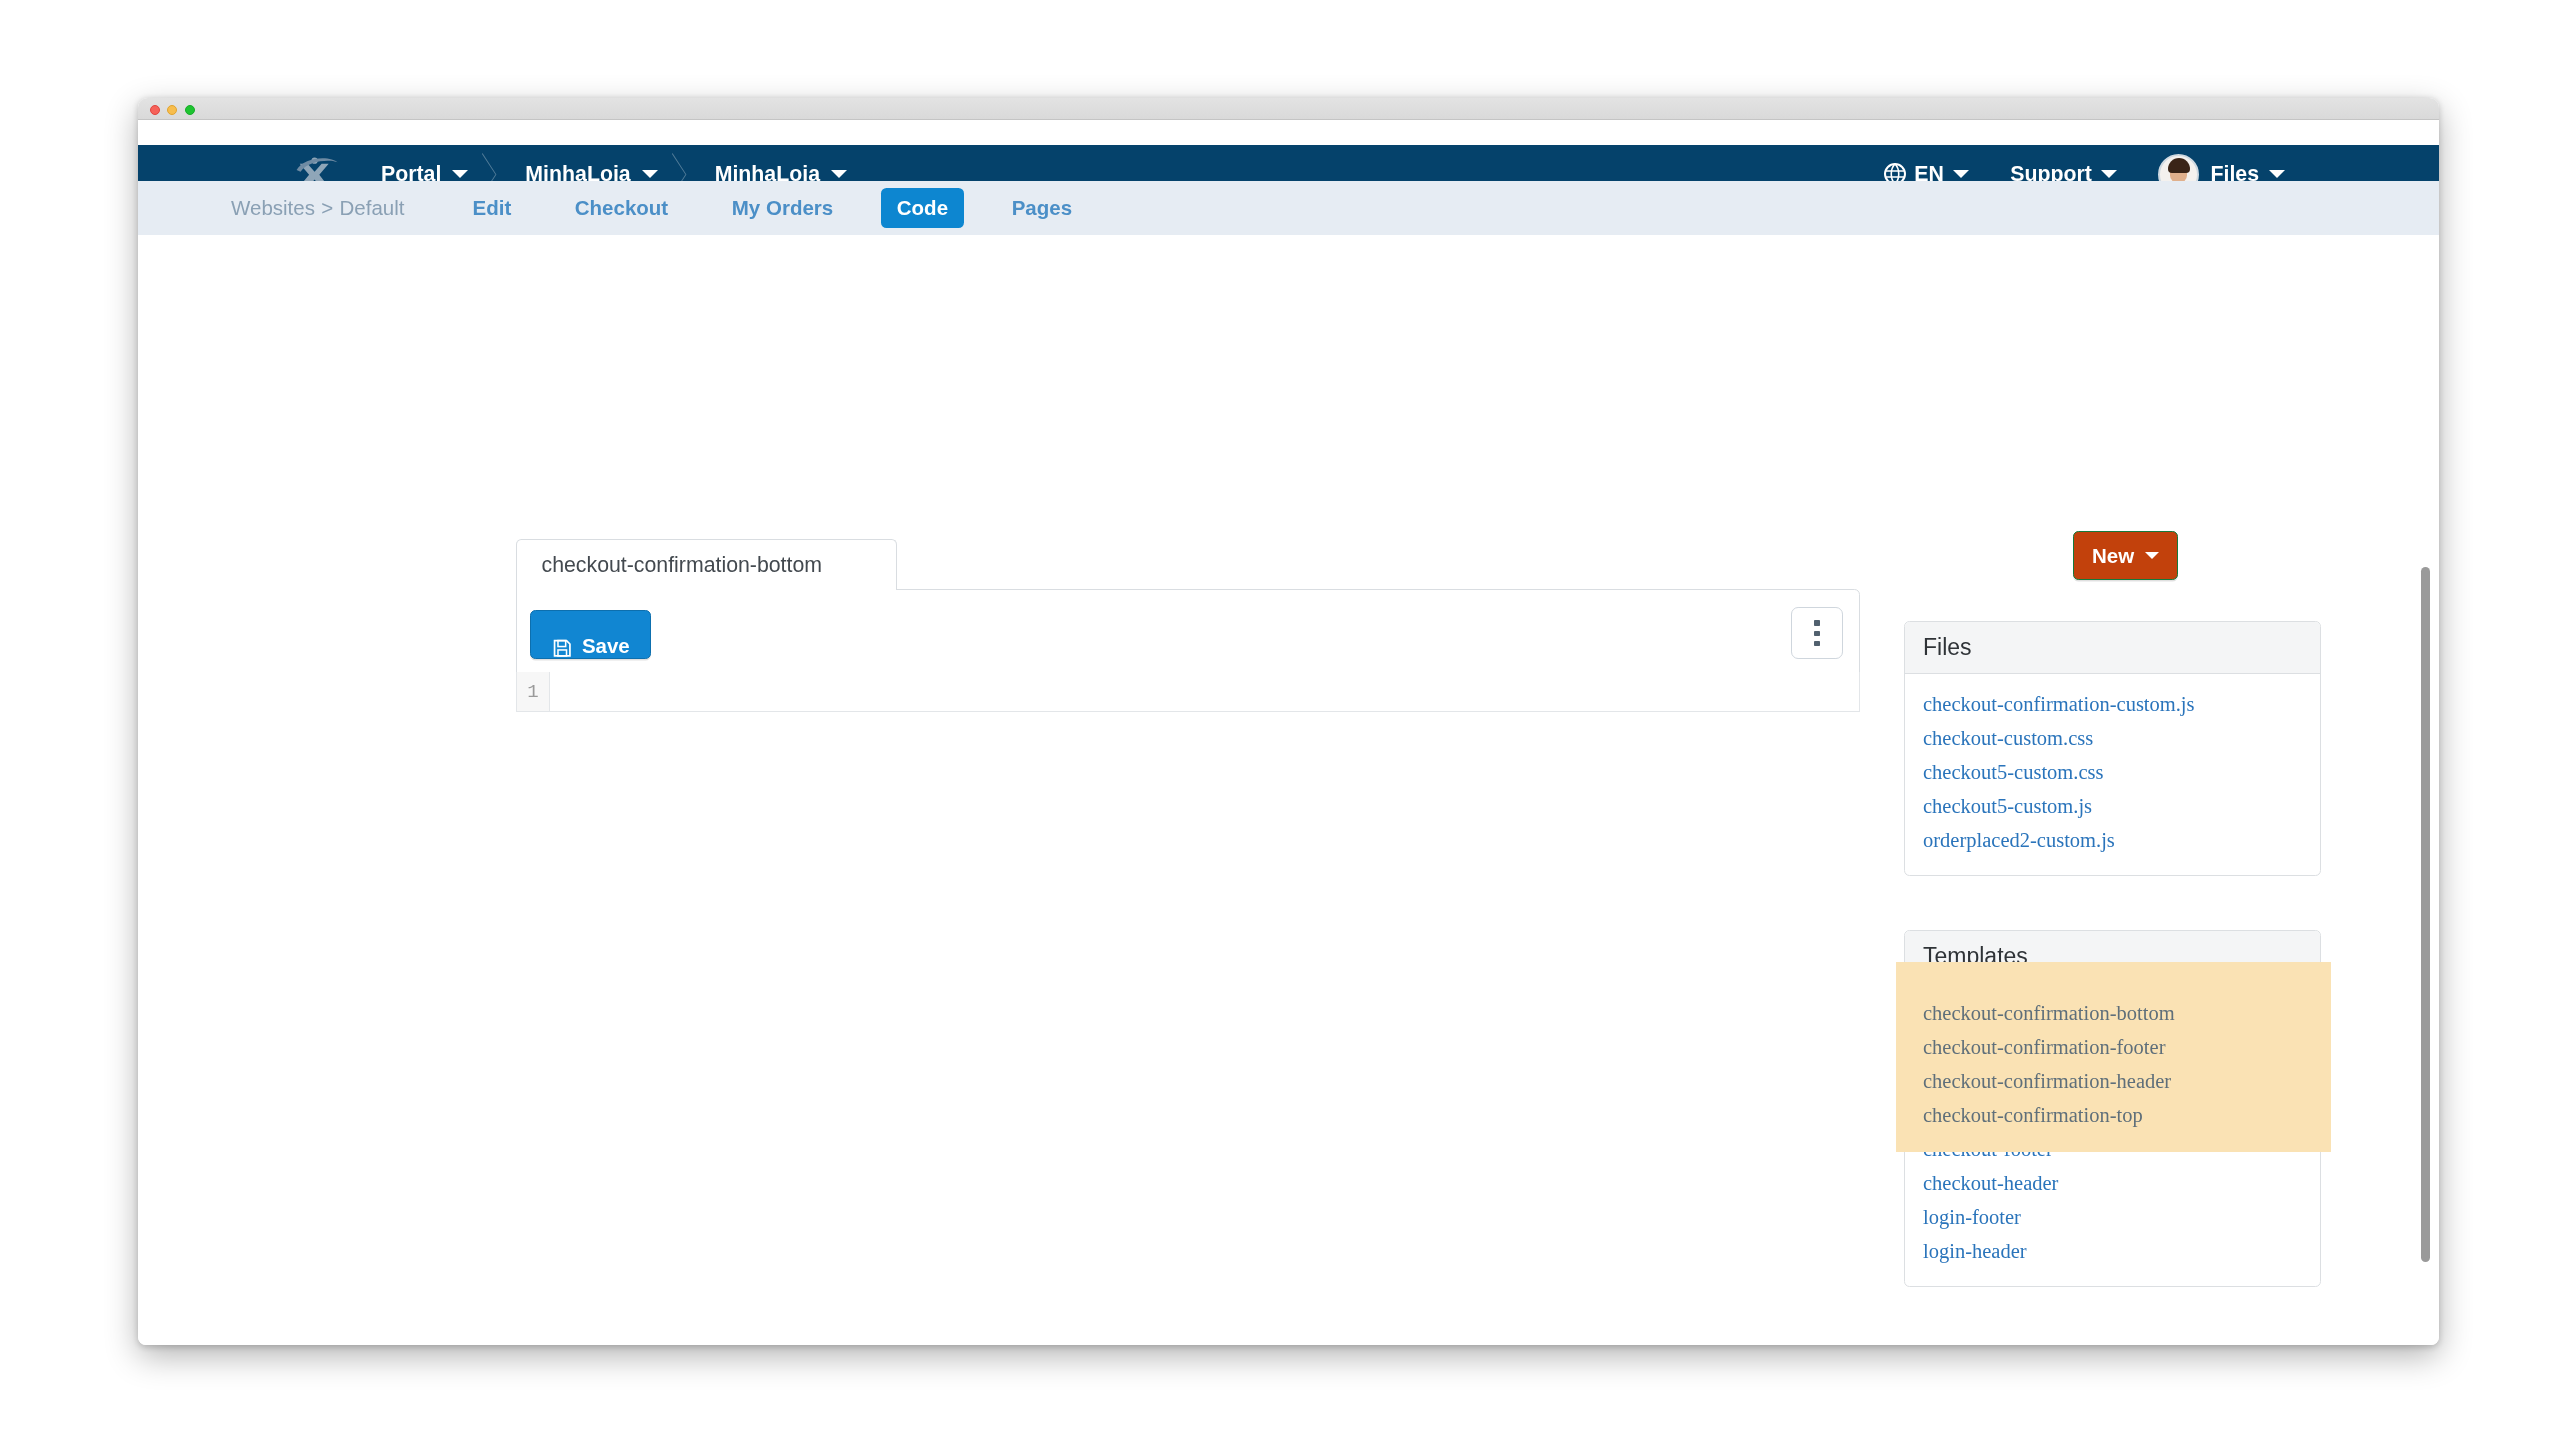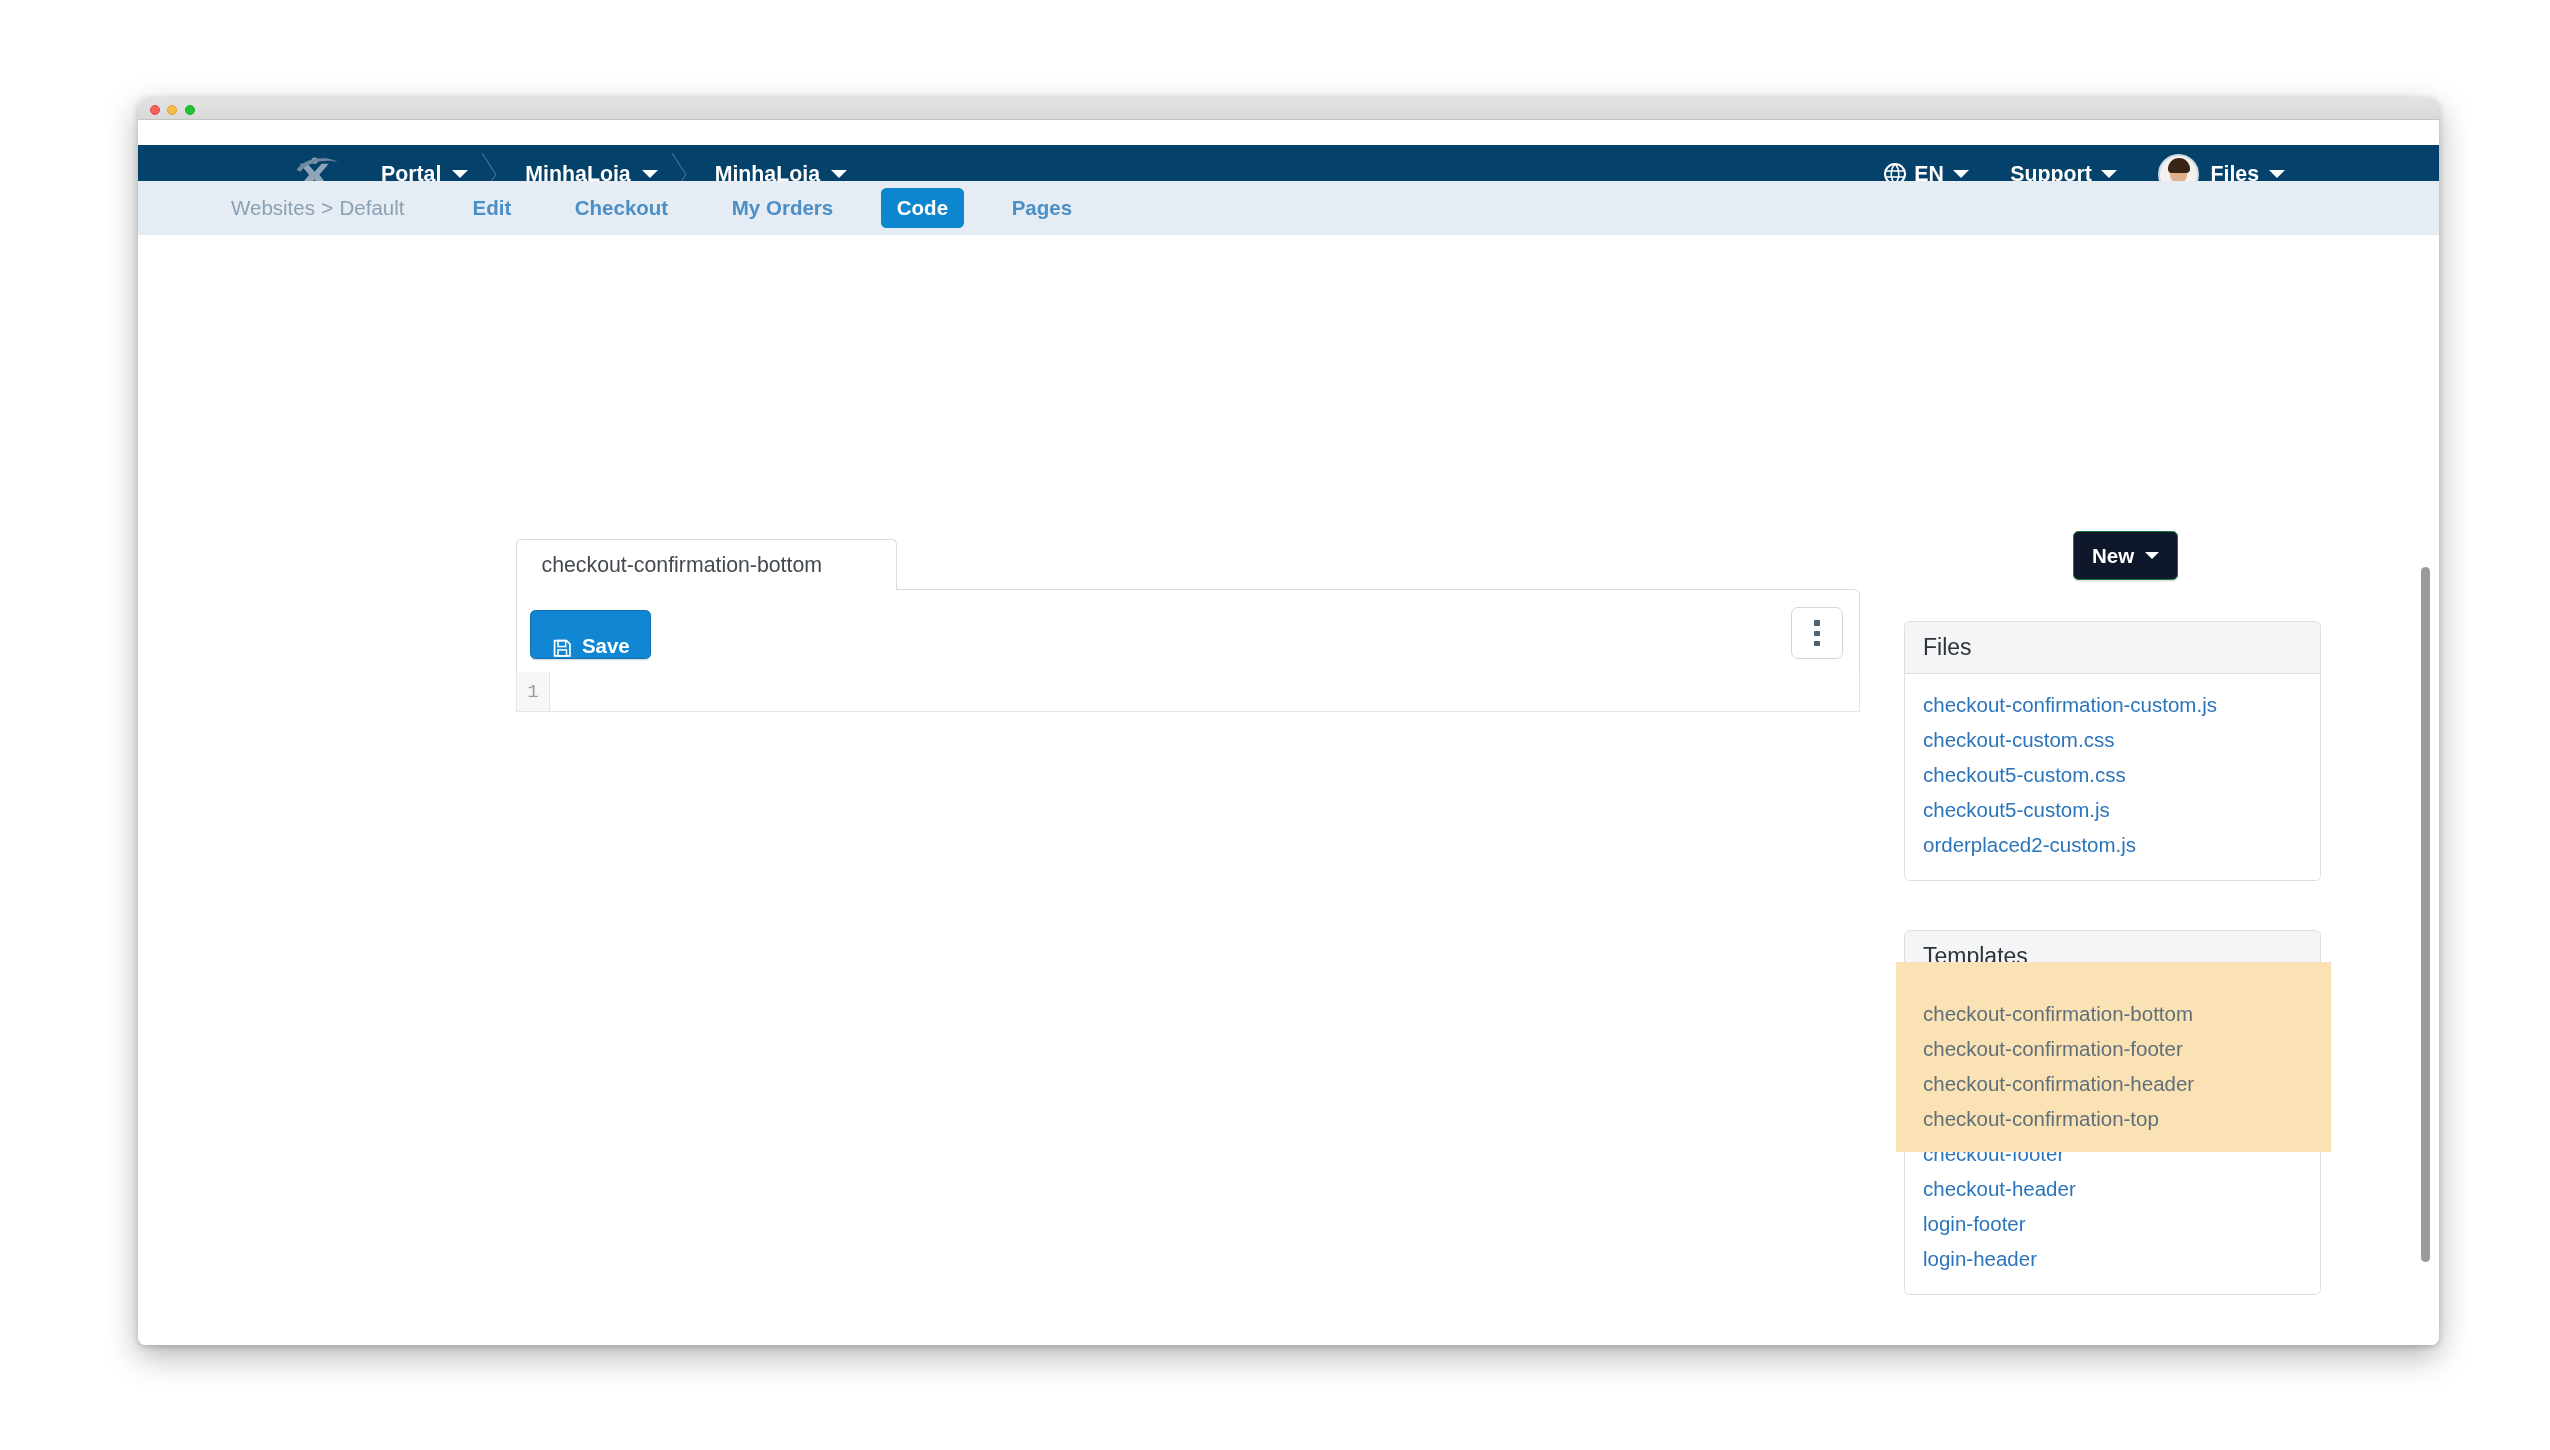--- a/index.html
+++ b/index.html
@@ -211,21 +211,21 @@
     overflow: hidden;
   }
 
   
   #new-button {
     position: absolute;
     left: 1935px;
     top: 296px;
     width: 105px;
     height: 49px;
-    background: #0f172a;
+    background: #c2410c;
     border: 0.8px solid #147a3c;
     border-radius: 5.5px;
     color: #ffffff;
     font-size: 20.5px;
     font-weight: bold;
     display: flex;
     align-items: center;
     justify-content: center;
     cursor: pointer;
     box-shadow: 0 1.6px 0 rgba(0,0,0,0.12);
@@ -364,20 +364,21 @@
   }
   .panel-list {
     padding: 13.4px 0 17.4px 0;
   }
   .panel-item {
     font-size: 20.5px;
     color: #2a74bb;
     padding: 5.5px 18px;
     white-space: nowrap;
     cursor: pointer;
+    font-family: Liberation Serif, serif;
   }
   #files-panel { top: 386px; }
   #templates-panel { top: 695px; }
 
   
   #template-selection-overlay {
     position: absolute;
     left: 1758px;
     top: 727px;
     width: 435px;

